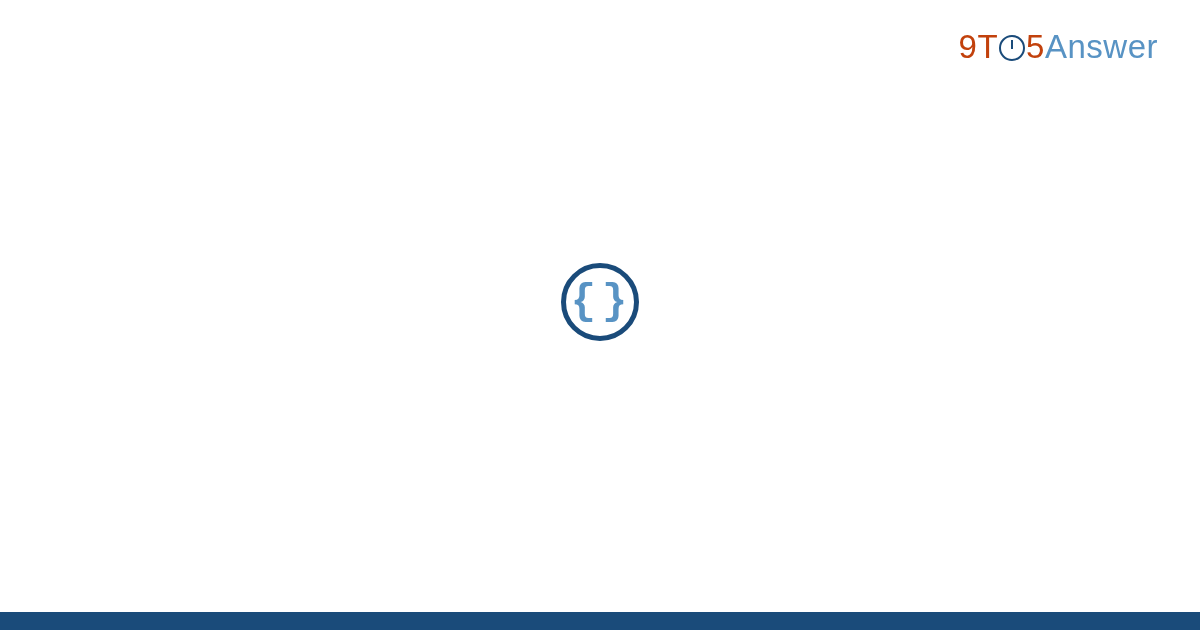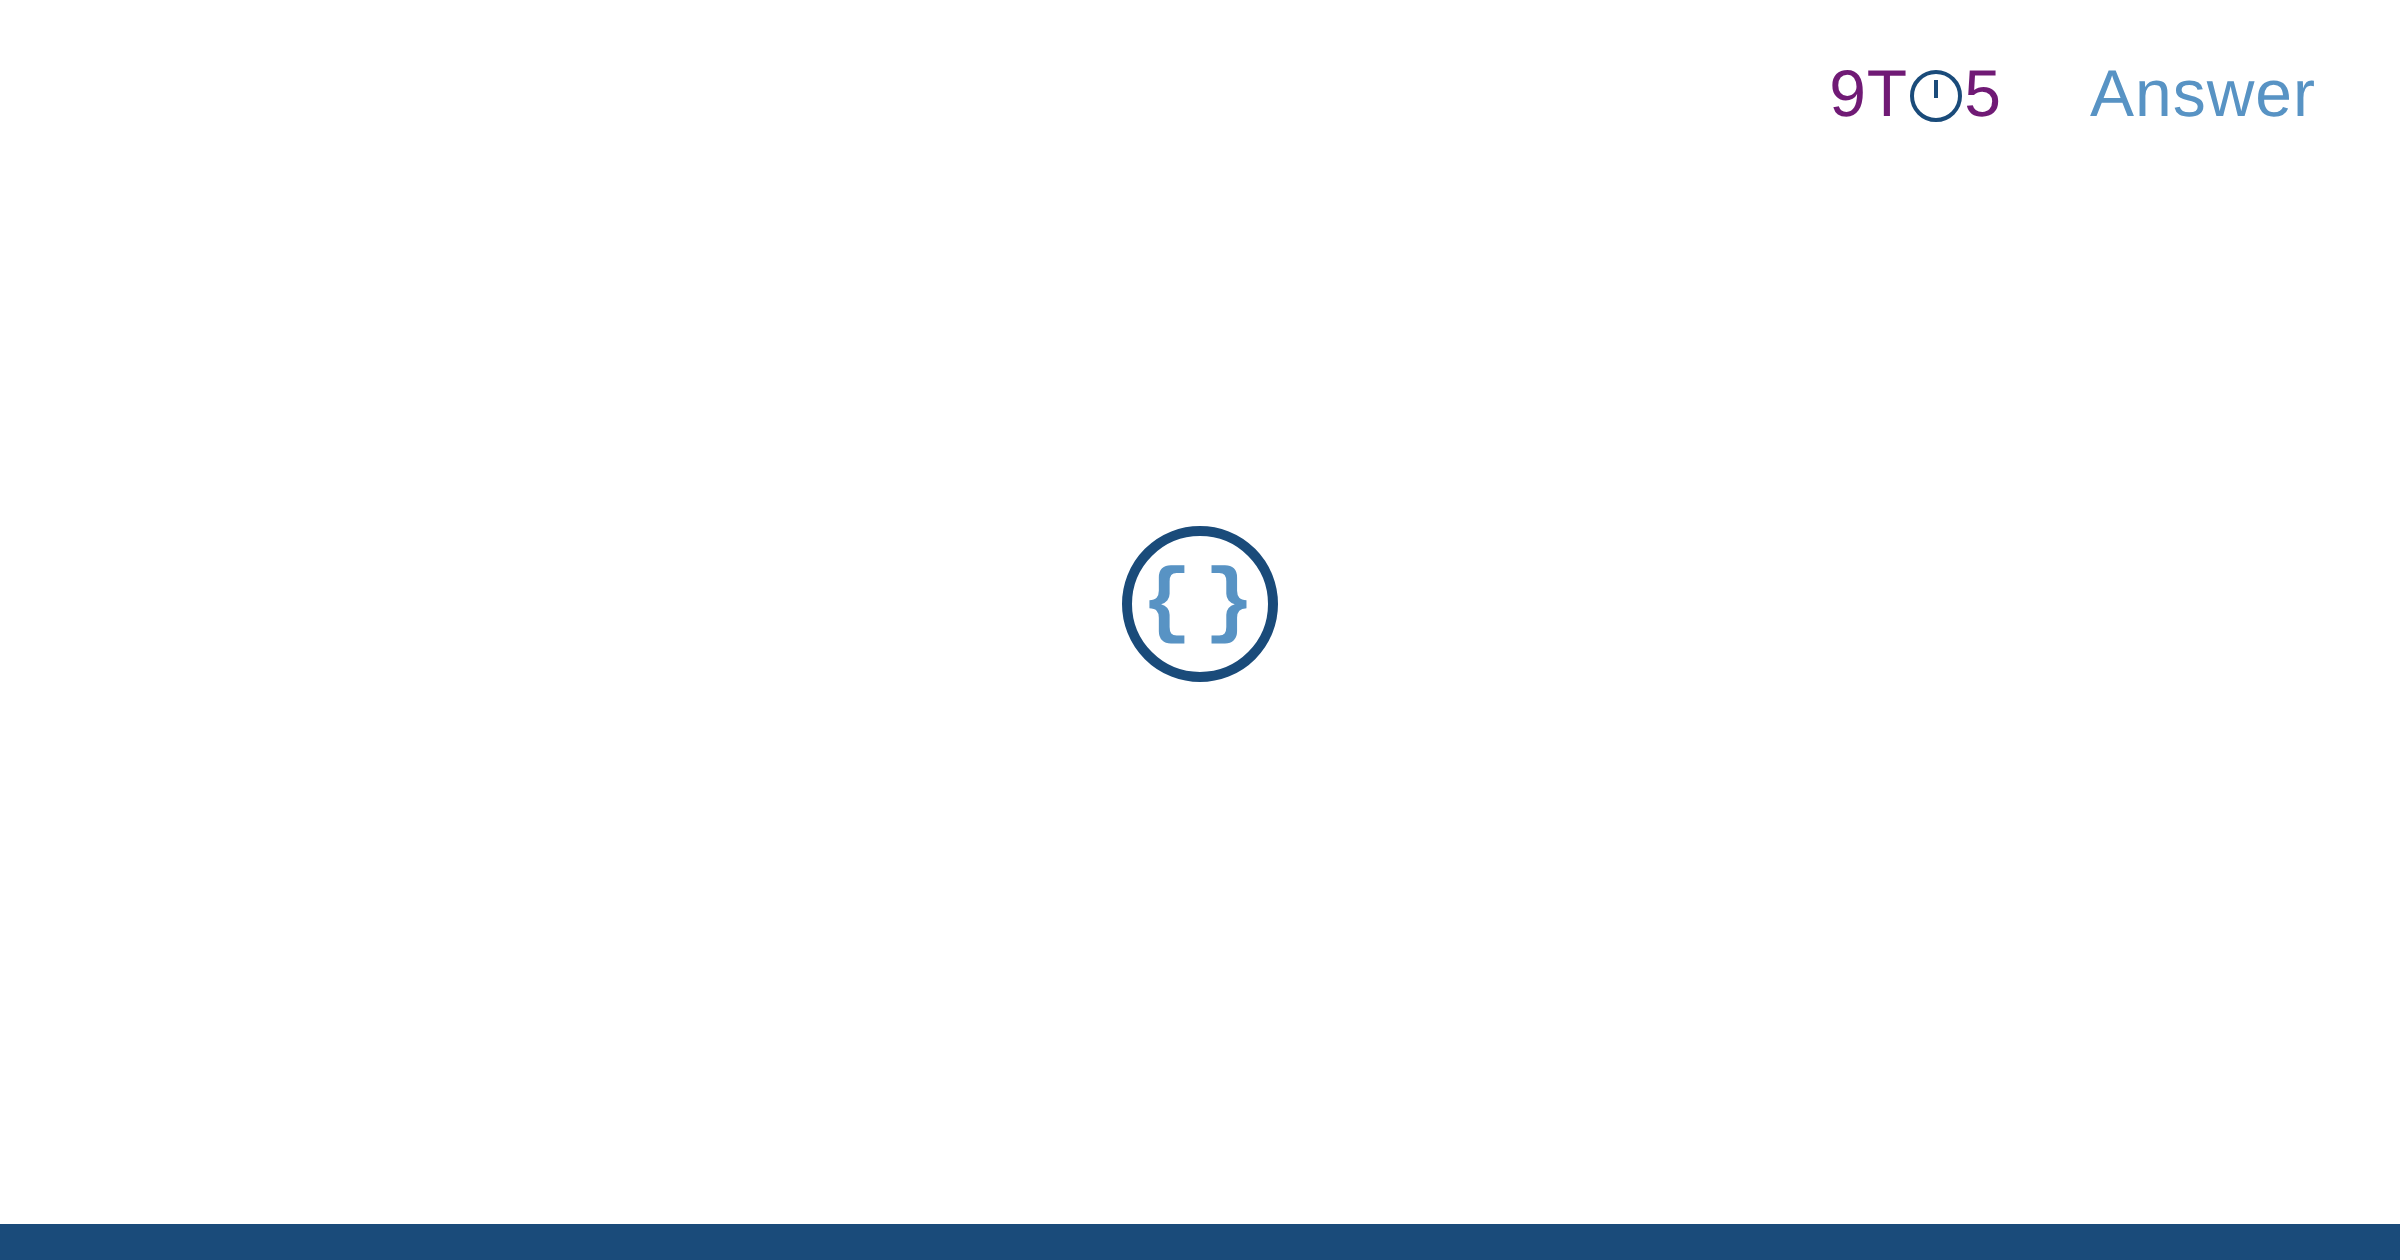--- a/index.html
+++ b/index.html
@@ -17,27 +17,26 @@
     }
     .logo {
       position: absolute;
       top: 28px;
       right: 42px;
       font-size: 33px;
       font-weight: 400;
       letter-spacing: 0.5px;
     }
     .logo-part-dark {
-      color: #701a75;
+      color: #c2410c;
       font-weight: 500;
     }
     .logo-part-light {
       color: #5893c4;
       font-weight: 400;
-      margin-left: 44px;
     }
     .logo-clock {
       display: inline-block;
       width: 26px;
       height: 26px;
       border: 2.5px solid #1a4b7a;
       border-radius: 50%;
       position: relative;
       vertical-align: -3px;
       margin: 0 1px;

